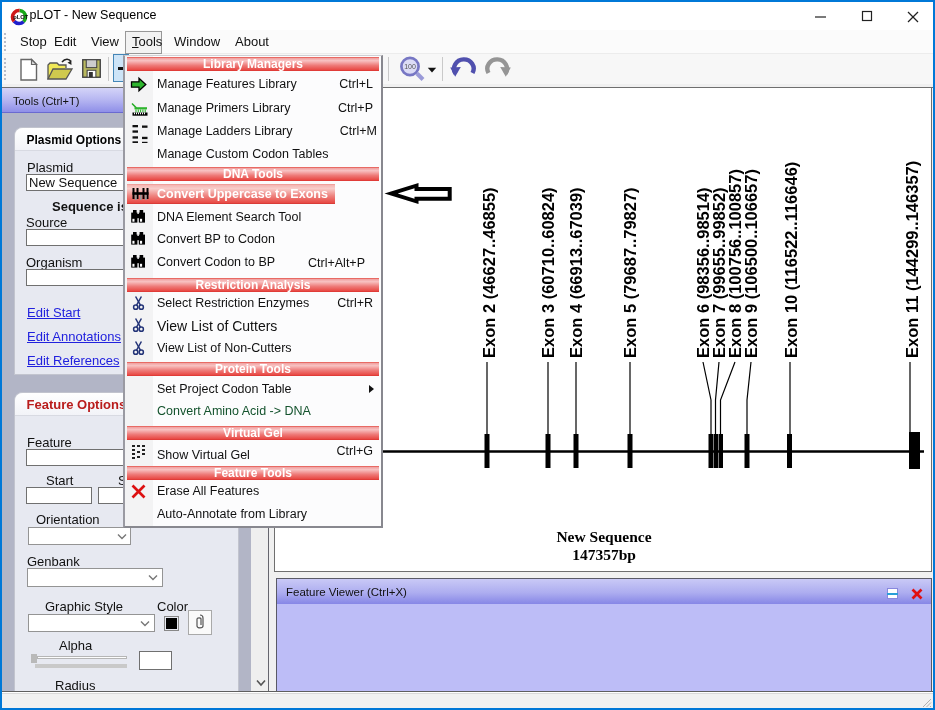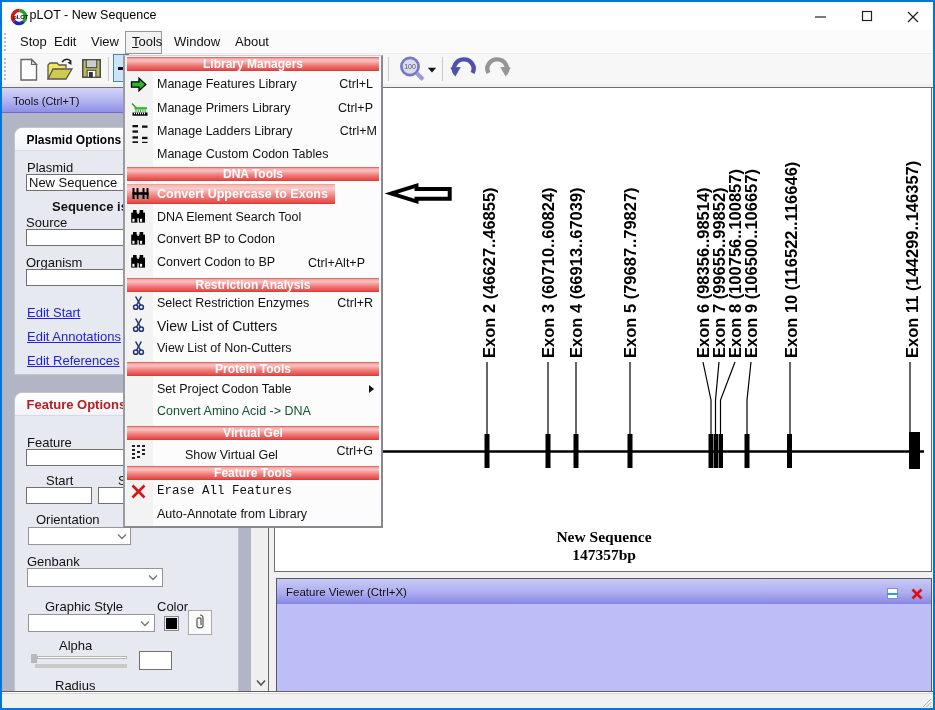--- a/index.html
+++ b/index.html
@@ -387,39 +387,39 @@
       <div class="abs" style="left: 2.5px; top: 306px; width: 252px; height: 14px; background: linear-gradient(rgb(239, 159, 159) 0%, rgb(248, 194, 194) 22%, rgb(238, 122, 120) 62%, rgb(232, 72, 67) 100%); border-top: 1px solid rgb(232, 106, 100); border-bottom: 1px solid rgb(224, 60, 56); text-align: center; font-size: 12px; font-weight: bold; color: rgb(255, 255, 255); line-height: 13px;">Protein Tools</div>
       <div class="abs" style="left: 0px; top: 321.5px; width: 256.5px; height: 23px; font-size: 12.5px; color: rgb(17, 17, 17);">
         <div class="abs" style="left: 32.5px; top: 4px; white-space: nowrap;">Set Project Codon Table</div>
         <div class="abs" style="right: 7px; top: 7px; width: 0px; height: 0px; border-left: 5px solid rgb(17, 17, 17); border-top: 4.5px solid transparent; border-bottom: 4.5px solid transparent;"></div>
       </div>
       <div class="abs" style="left: 0px; top: 344px; width: 256.5px; height: 23px; font-size: 12.5px; color: #14532d;">
         <div class="abs" style="left: 32.5px; top: 4px; white-space: nowrap;">Convert Amino Acid -&gt; DNA</div>
       </div>
       <div class="abs" style="left: 2.5px; top: 370px; width: 252px; height: 14px; background: linear-gradient(rgb(239, 159, 159) 0%, rgb(248, 194, 194) 22%, rgb(238, 122, 120) 62%, rgb(232, 72, 67) 100%); border-top: 1px solid rgb(232, 106, 100); border-bottom: 1px solid rgb(224, 60, 56); text-align: center; font-size: 12px; font-weight: bold; color: rgb(255, 255, 255); line-height: 13px;">Virtual Gel</div>
       <div class="abs" style="left: 0px; top: 384px; width: 256.5px; height: 23px; font-size: 12.5px; color: rgb(17, 17, 17);">
-        <div class="abs" style="left: 32.5px; top: 8px; white-space: nowrap; margin-left: 28px;">Show Virtual Gel</div>
+        <div class="abs" style="left: 32.5px; top: 8px; white-space: nowrap;">Show Virtual Gel</div>
         <div class="abs" style="right: 8px; top: 4px;">Ctrl+G</div>
         <div class="abs" style="left: 5px; top: 3px; width: 17px; height: 17px;"><svg width="17" height="17" viewBox="0 0 17 17">
             <g fill="#222">
               <rect x="2" y="2" width="3" height="2"></rect>
               <rect x="7" y="2" width="3" height="2"></rect>
               <rect x="12" y="2" width="3" height="2"></rect>
               <rect x="2" y="6" width="3" height="2"></rect>
               <rect x="12" y="6" width="3" height="2"></rect>
               <rect x="2" y="10" width="3" height="2"></rect>
               <rect x="7" y="8" width="3" height="2"></rect>
               <rect x="12" y="10" width="3" height="2"></rect>
               <rect x="2" y="14" width="3" height="2"></rect>
               <rect x="7" y="13" width="3" height="2"></rect>
             </g>
           </svg></div>
       </div>
       <div class="abs" style="left: 2.5px; top: 409.5px; width: 252px; height: 14px; background: linear-gradient(rgb(239, 159, 159) 0%, rgb(248, 194, 194) 22%, rgb(238, 122, 120) 62%, rgb(232, 72, 67) 100%); border-top: 1px solid rgb(232, 106, 100); border-bottom: 1px solid rgb(224, 60, 56); text-align: center; font-size: 12px; font-weight: bold; color: rgb(255, 255, 255); line-height: 13px;">Feature Tools</div>
-      <div class="abs" style="left: 0px; top: 423.5px; width: 256.5px; height: 23px; font-size: 12.5px; color: rgb(17, 17, 17); font-family: Liberation Mono, monospace;">
+      <div class="abs" style="left: 0px; top: 423.5px; width: 256.5px; height: 23px; font-size: 12.5px; color: rgb(17, 17, 17);">
         <div class="abs" style="left: 32.5px; top: 4px; white-space: nowrap;">Erase All Features</div>
         <div class="abs" style="left: 5px; top: 3px; width: 17px; height: 17px;"><svg width="17" height="17" viewBox="0 0 17 17">
             <g stroke="#dd1111" stroke-width="2.6">
               <line x1="2.5" y1="2.5" x2="14.5" y2="14.5"></line>
               <line x1="14.5" y1="2.5" x2="2.5" y2="14.5"></line>
             </g>
           </svg></div>
       </div>
       <div class="abs" style="left: 0px; top: 447px; width: 256.5px; height: 23px; font-size: 12.5px; color: rgb(17, 17, 17);">
         <div class="abs" style="left: 32.5px; top: 4px; white-space: nowrap;">Auto-Annotate from Library</div>

